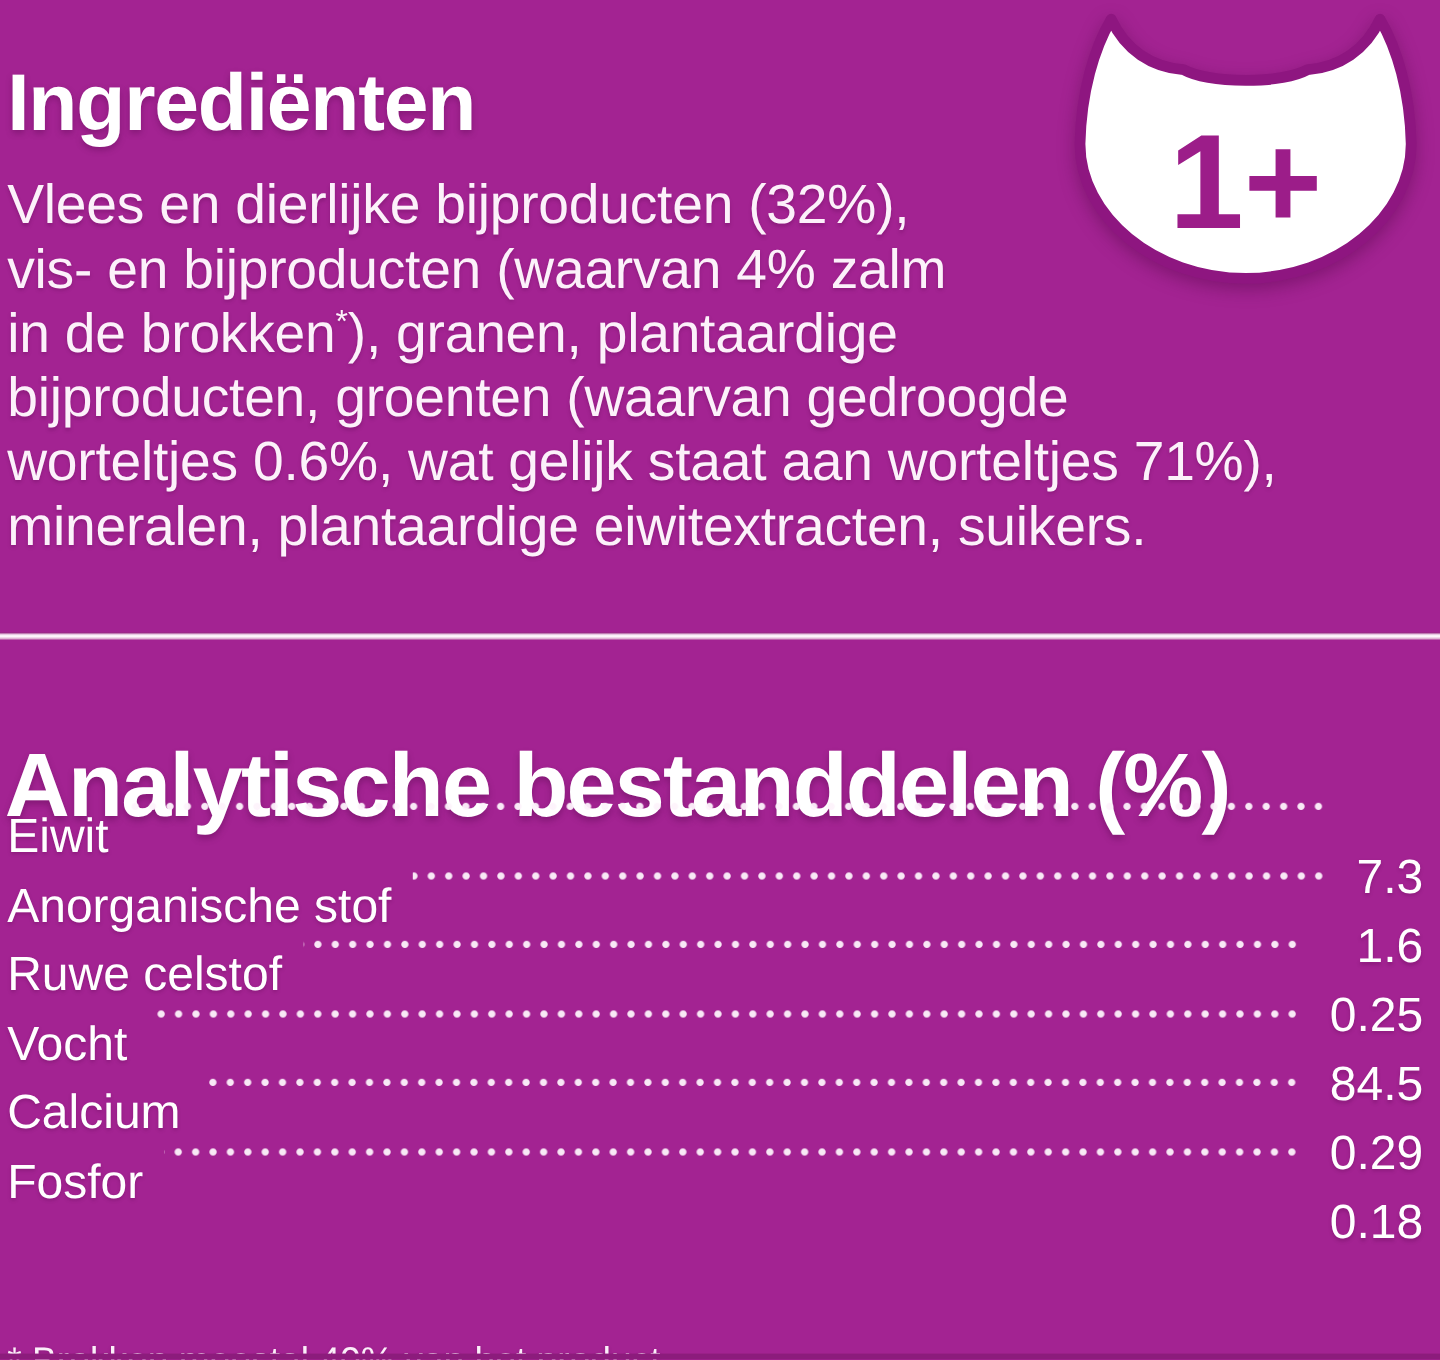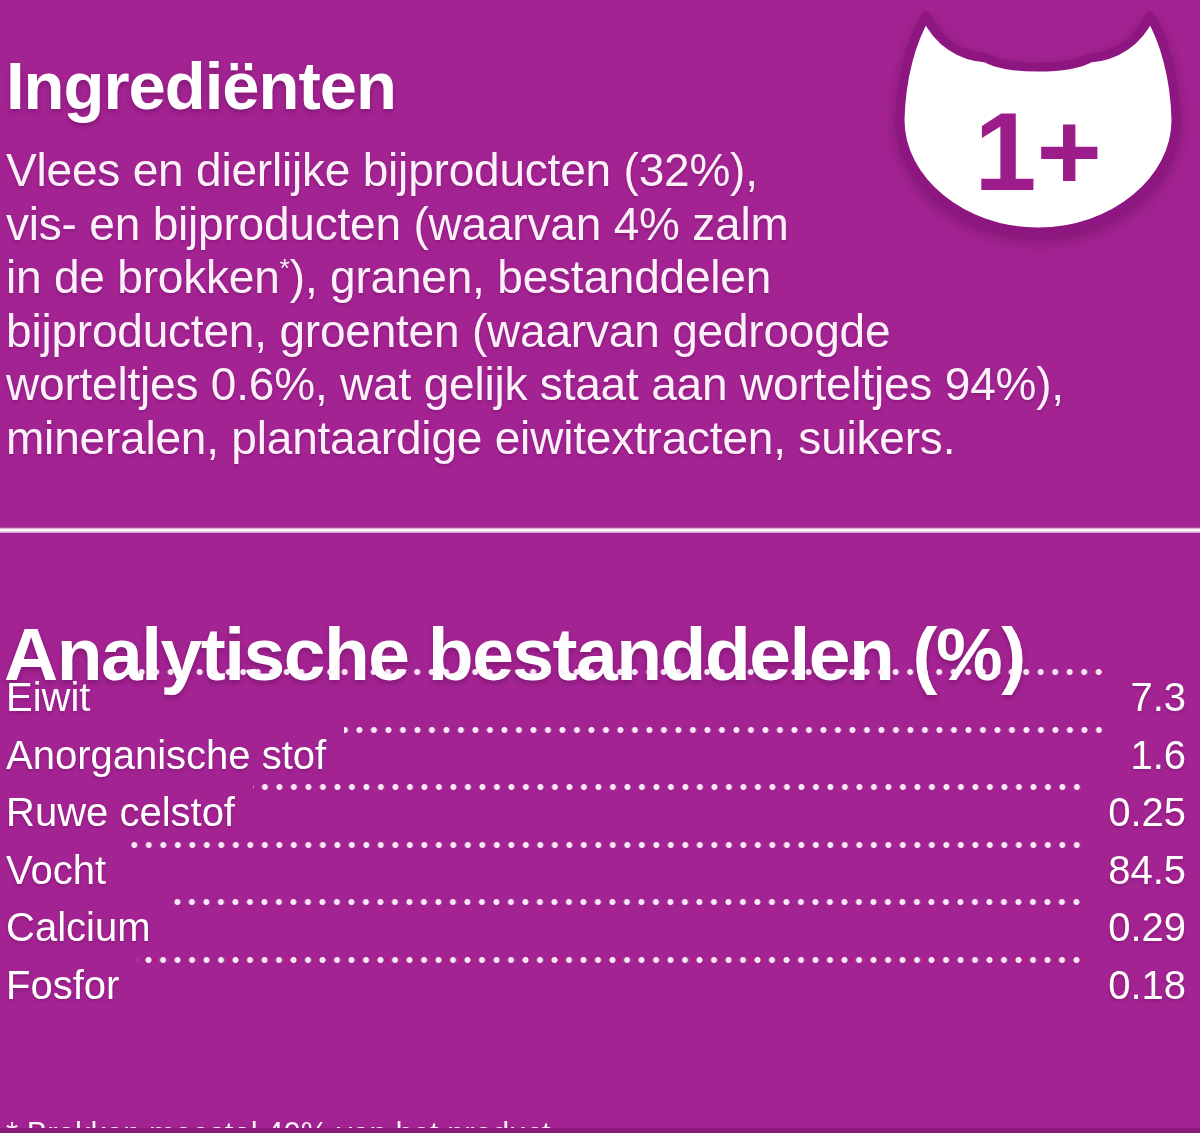--- a/index.html
+++ b/index.html
@@ -60,21 +60,21 @@
     text-shadow:0 2px 3px rgba(75,5,65,.25);
   }
   .row .rlabel { white-space:nowrap; }
   .leader {
     flex:1 1 auto; height:6px; margin:0 24px 1px 18px;
     background-image:radial-gradient(circle, rgba(253,243,251,.95) 2.6px, rgba(253,243,251,0) 3.4px);
     background-size:14.5px 6px;
     background-repeat:repeat-x;
     background-position:100% 50%;
   }
-  .row .rvalue { white-space:nowrap; }
+  .row .rvalue { white-space:nowrap;margin-top:34px; }
 
   .footnote {
     position:absolute; left:6px; top:1085px;
     font-size:31px; color:#fbeff9;
     text-shadow:0 2px 3px rgba(75,5,65,.25);
   }
 
   .bottom-strip {
     position:absolute; left:0; bottom:0; width:1200px; height:5px;
     background:#8c1c7c;
@@ -98,23 +98,23 @@
                C 70 230, 8 178, 8 118
                C 9 74, 20 38, 34 14
                Z"></path>
       <text x="146" y="188" text-anchor="middle">1+</text>
     </svg>
   </div>
 
   <p class="ingredients-text">
     <span class="line">Vlees en dierlijke bijproducten (32%),</span>
     <span class="line">vis- en bijproducten (waarvan 4% zalm</span>
-    <span class="line"><span>in de brokken</span><sup>*</sup><span>), granen, bestanddelen</span></span>
+    <span class="line"><span>in de brokken</span><sup>*</sup><span>), granen, plantaardige</span></span>
     <span class="line">bijproducten, groenten (waarvan gedroogde</span>
-    <span class="line">worteltjes 0.6%, wat gelijk staat aan worteltjes 94%),</span>
+    <span class="line">worteltjes 0.6%, wat gelijk staat aan worteltjes 71%),</span>
     <span class="line">mineralen, plantaardige eiwitextracten, suikers.</span>
   </p>
 
   <div class="divider"></div>
 
   <h2 class="analysis-title">Analytische bestanddelen (%)</h2>
 
   <div class="analysis-table">
     <div class="row">
       <span class="rlabel">Eiwit</span>

